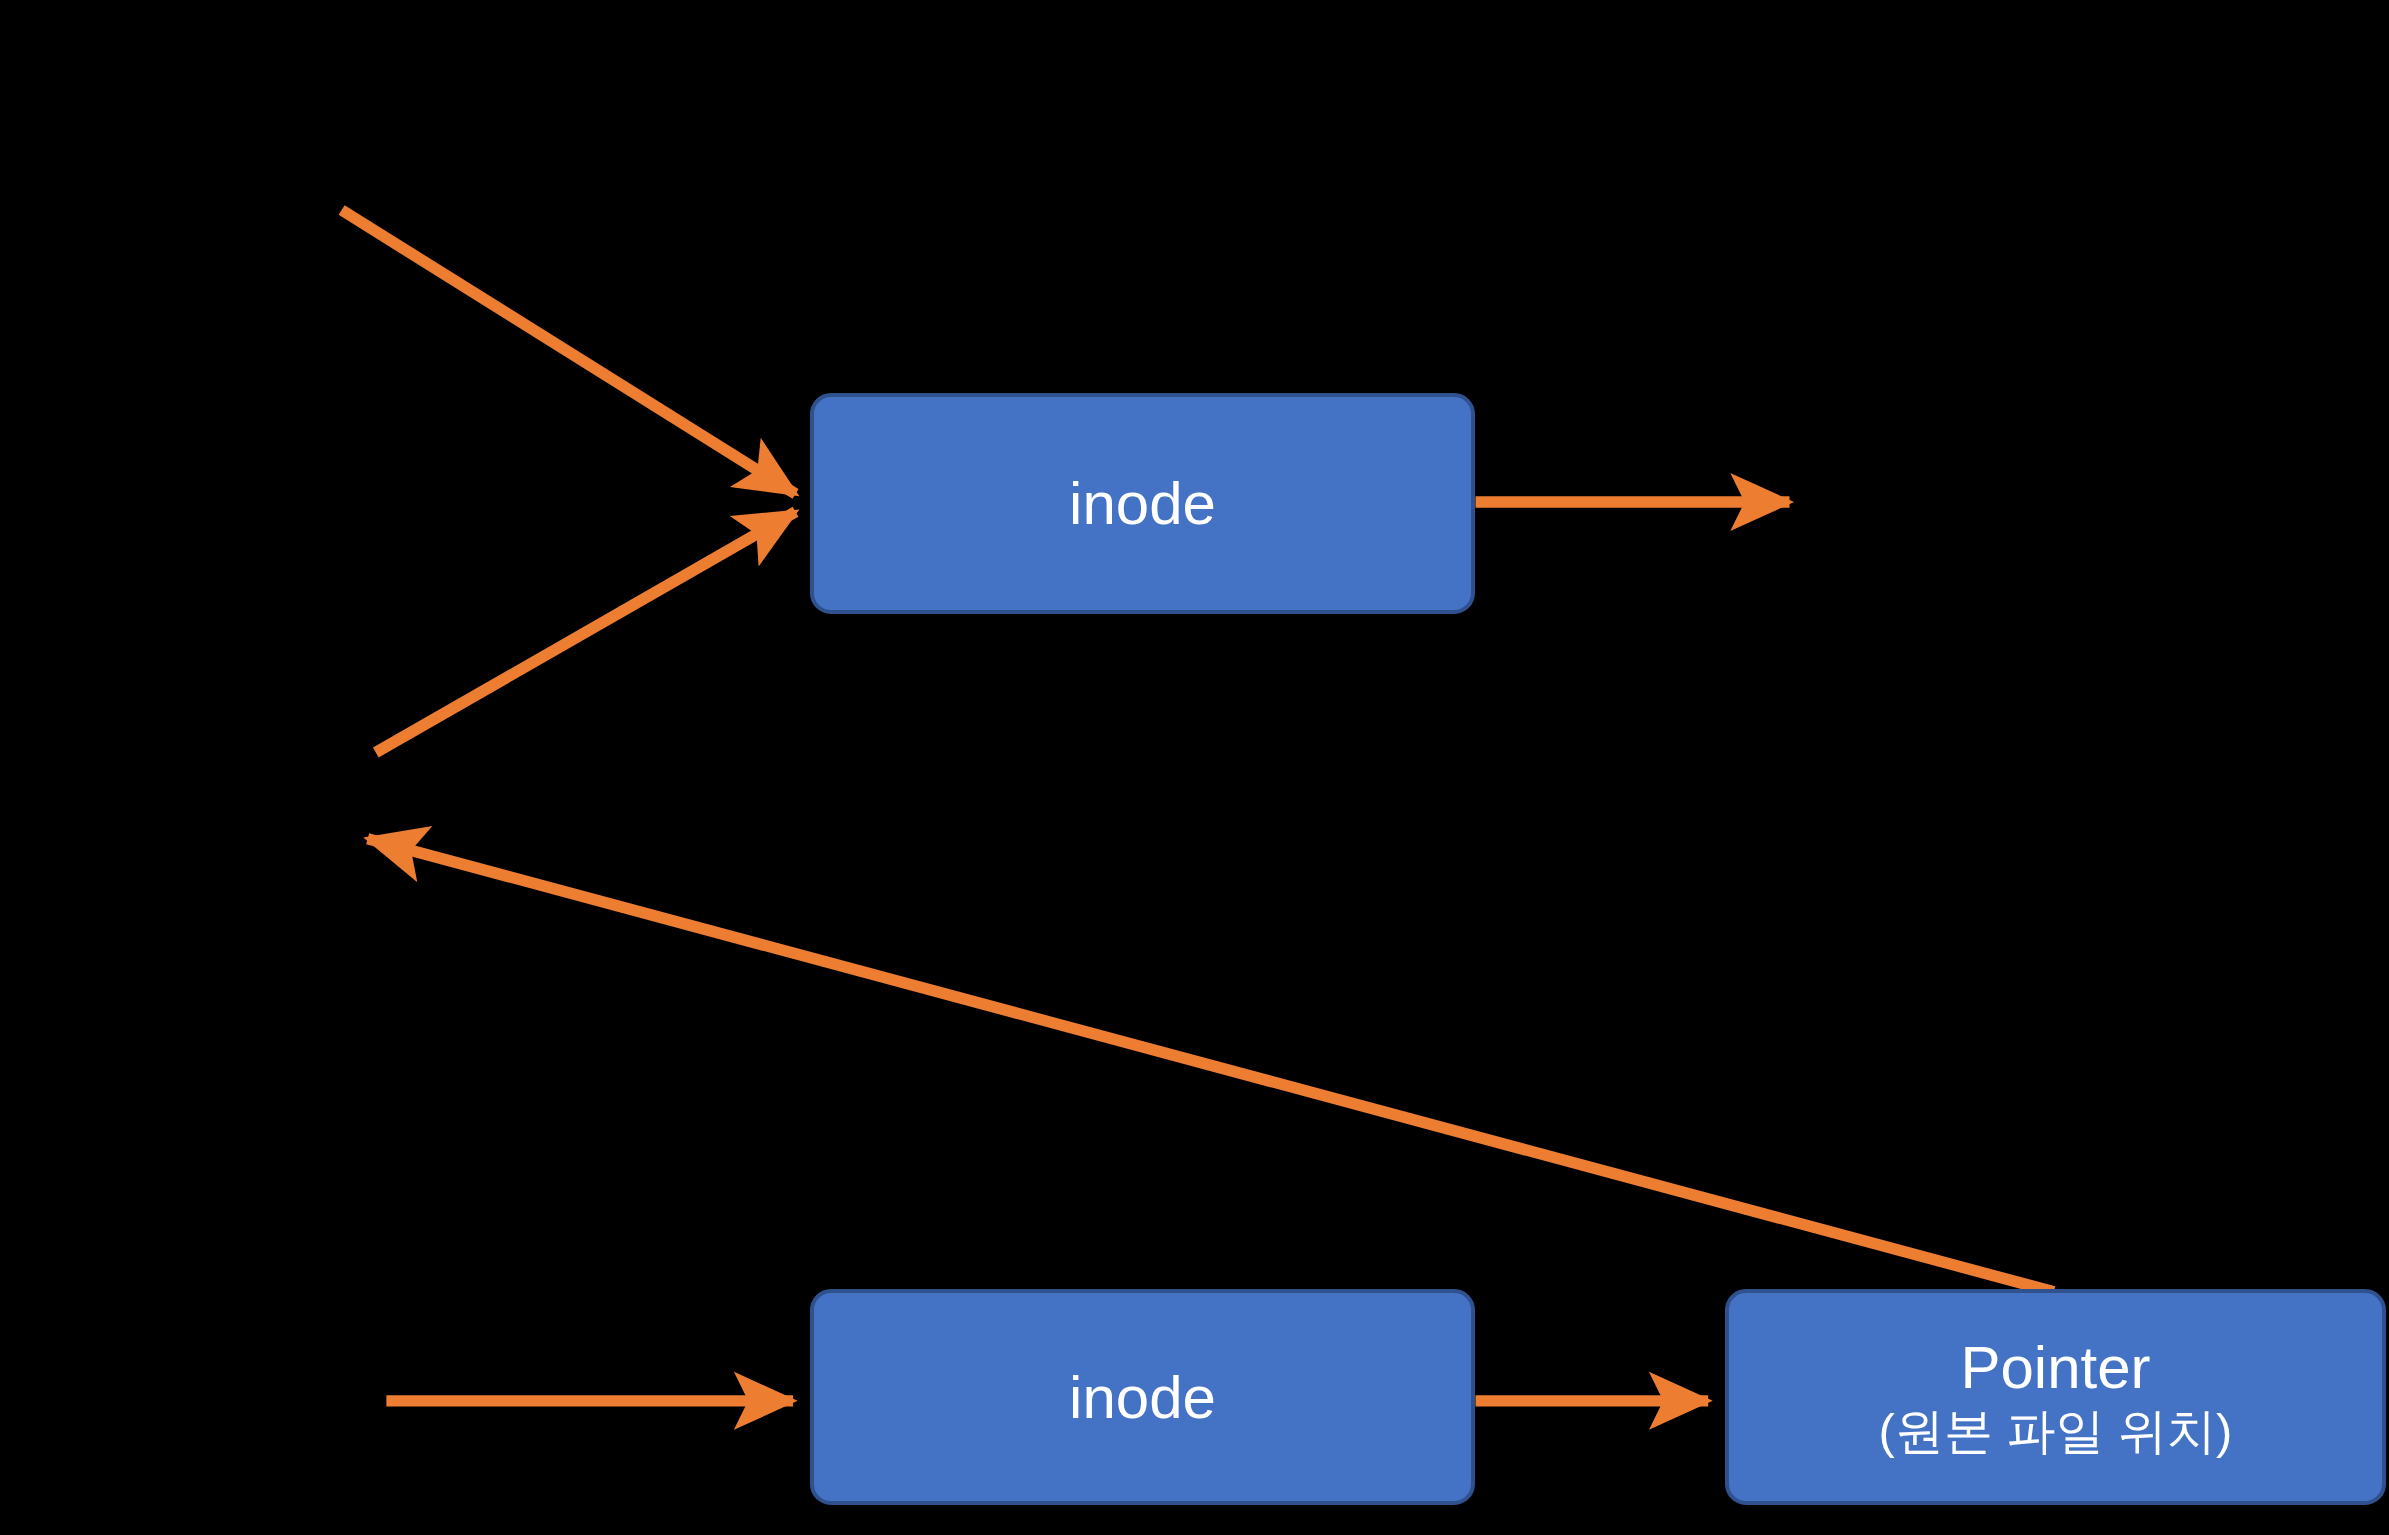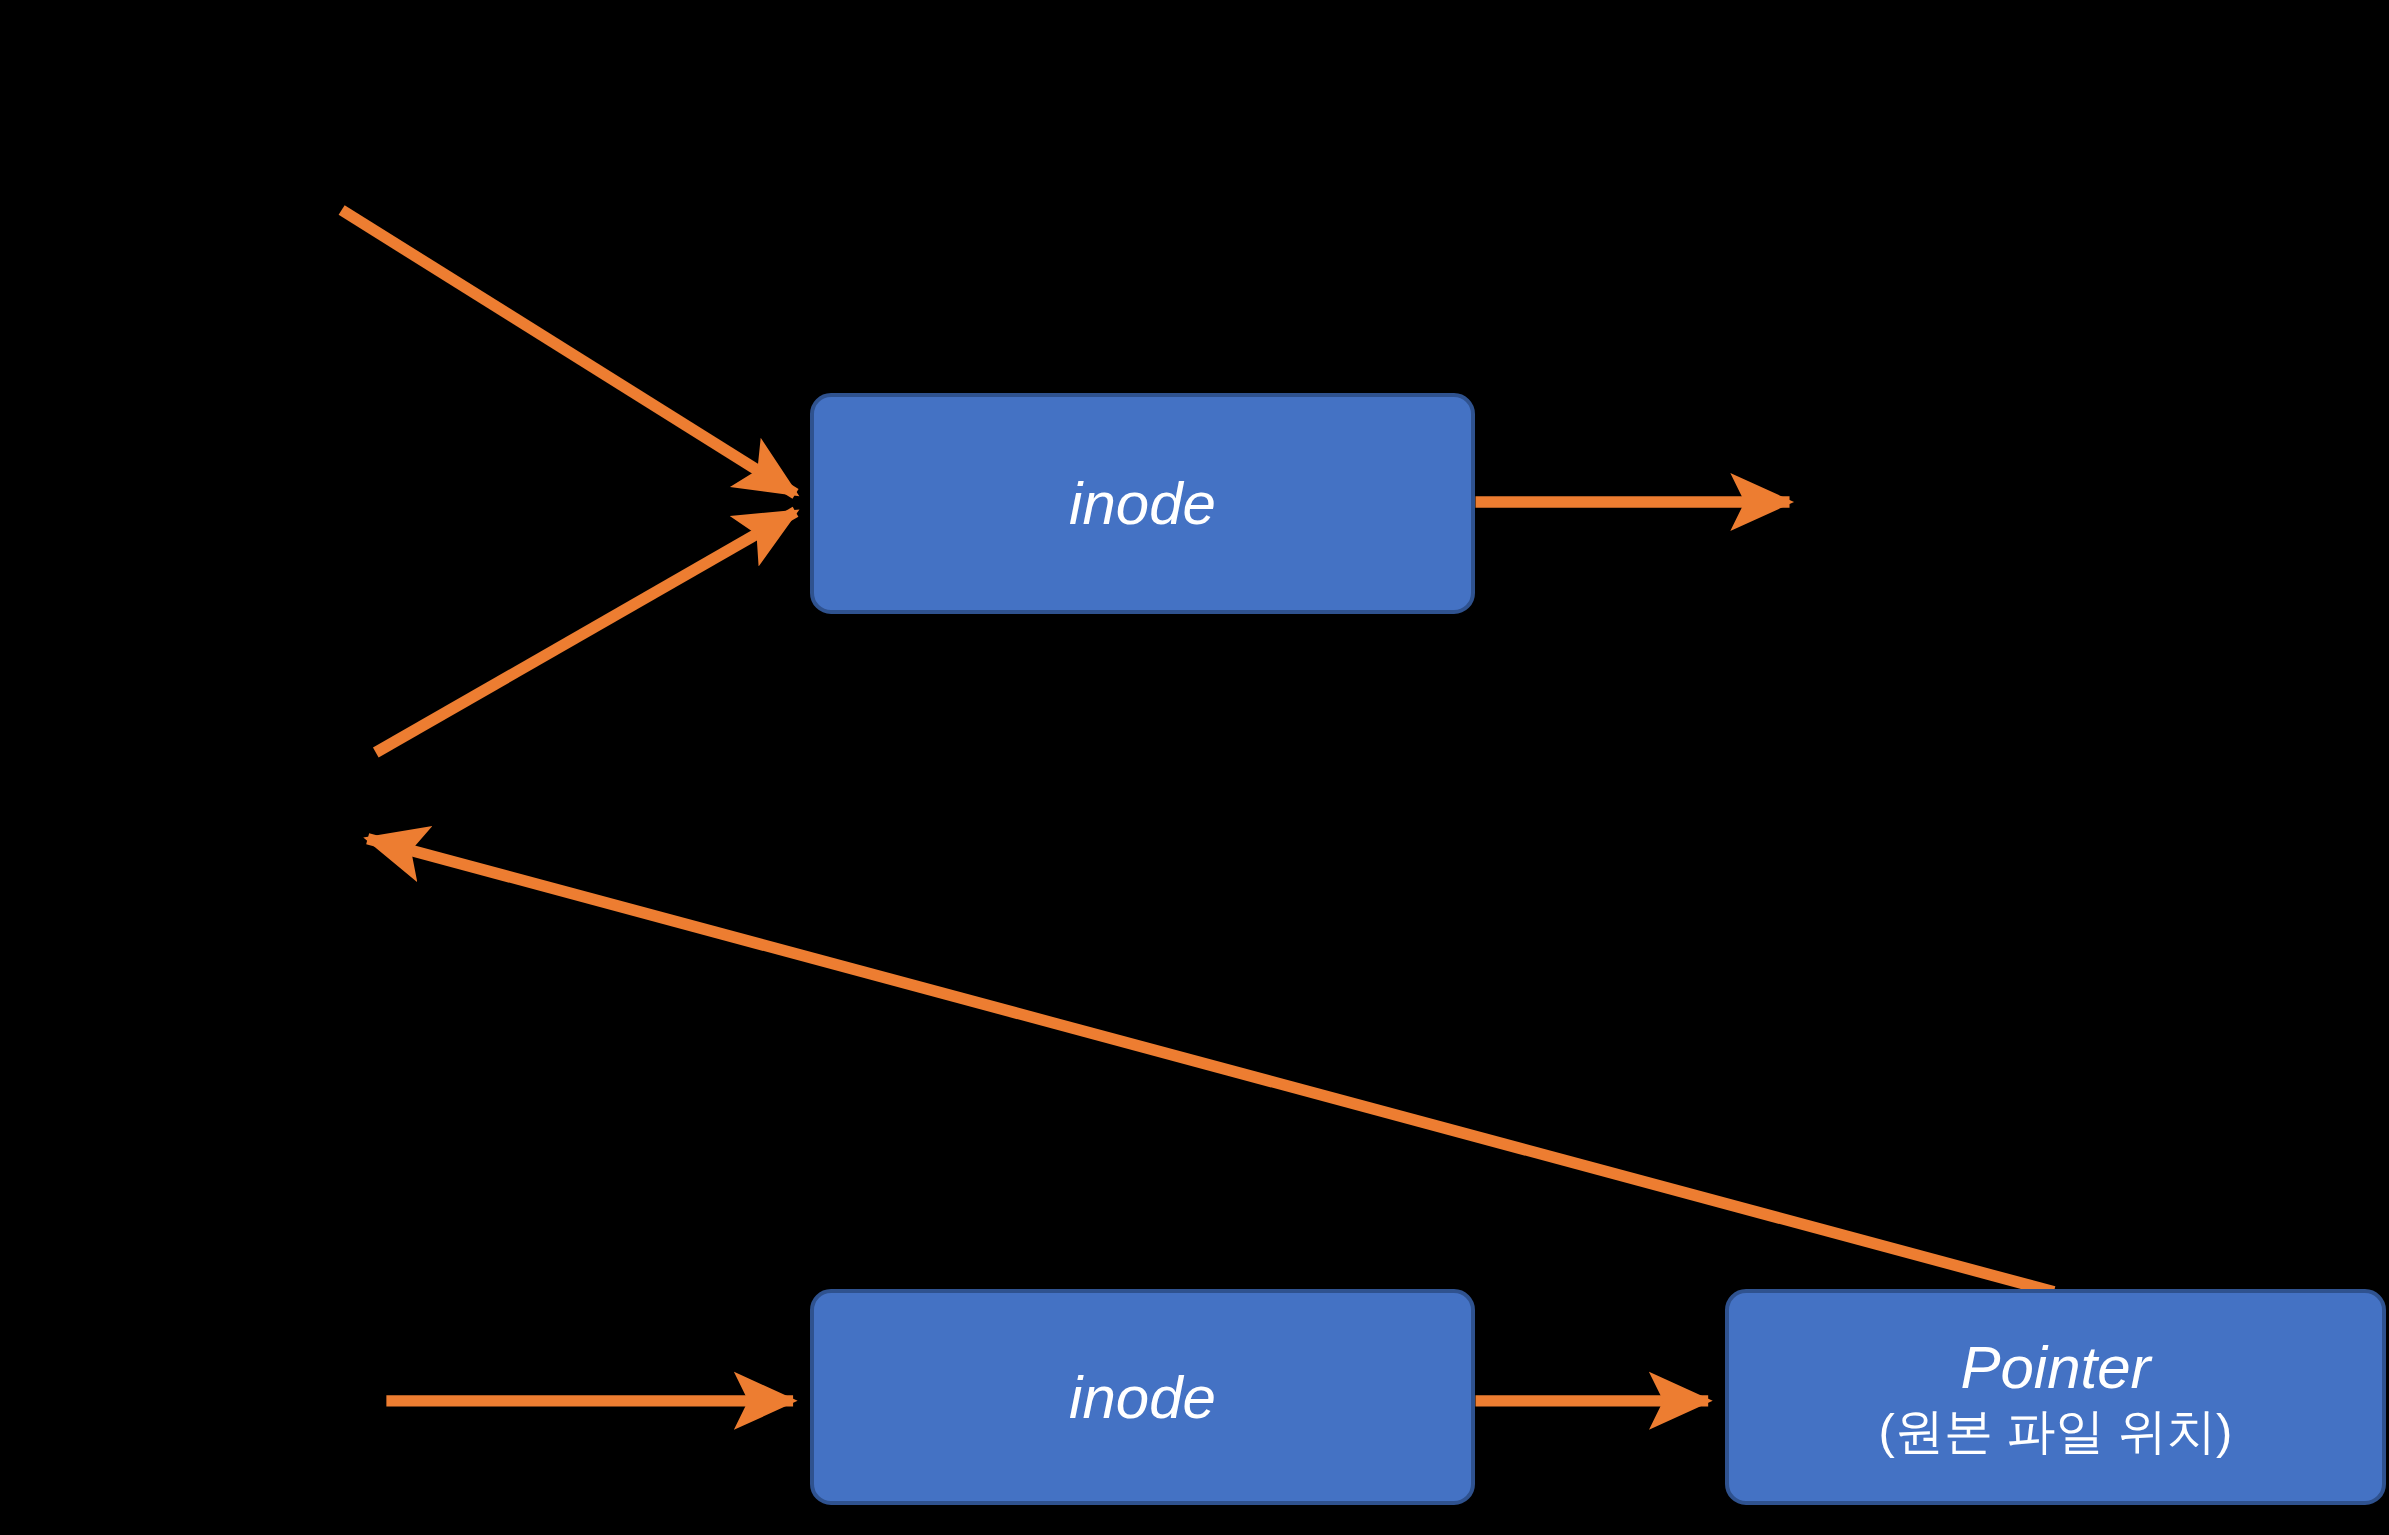--- a/index.html
+++ b/index.html
@@ -34,21 +34,20 @@
     justify-content: center;
     color: #FFFFFF;
     z-index: 5;
   }
   .node-title {
     font-size: 60px;
     line-height: 1.05;
     font-weight: 400;
     color: #FFFFFF;
     white-space: nowrap;
-    font-style: italic;
   }
   .node-sub {
     font-size: 49px;
     line-height: 1.1;
     font-weight: 400;
     color: #FFFFFF;
     white-space: nowrap;
     margin-top: 6px;
   }
   #box-inode-top   { left: 810px;  top: 393px;  width: 665px; height: 221px; }

